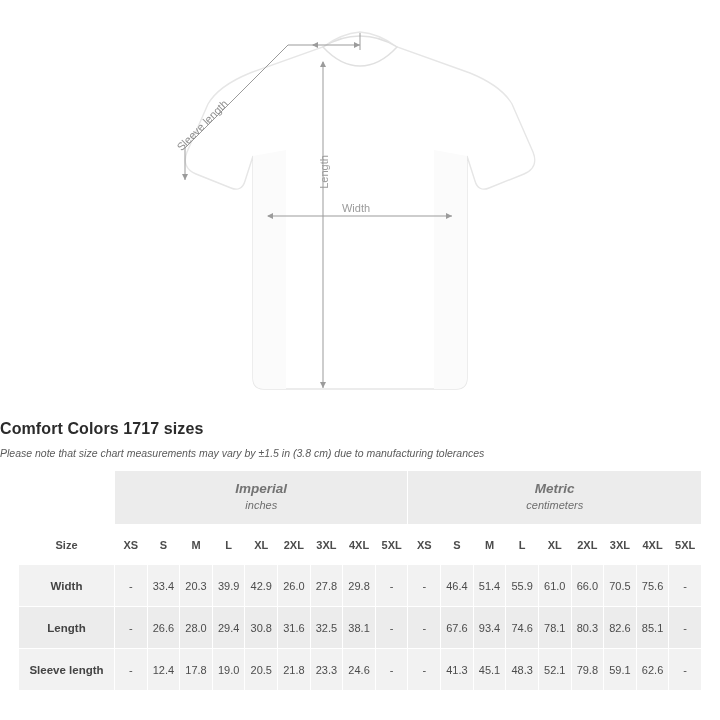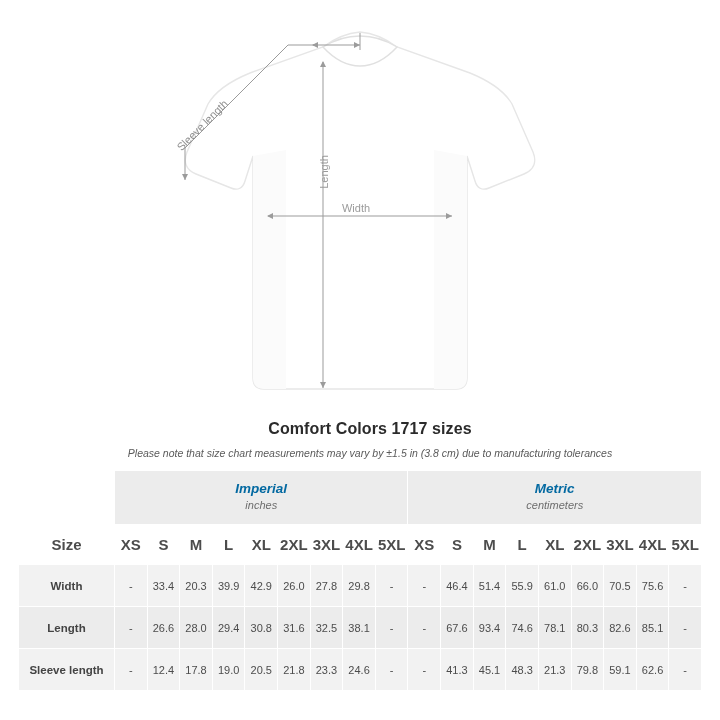--- a/index.html
+++ b/index.html
@@ -19,23 +19,21 @@
   
   #illustration {
     position: relative;
     width: 720px;
     height: 410px;
   }
   #illustration svg { display: block; }
 
   
   #title-block {
-    text-align: center;
     padding-top: 10px;
-    margin-left: 20px;
   }
   #chart-title {
     font-size: 16px;
     font-weight: bold;
     color: #2b2b2b;
     letter-spacing: 0.1px;
   }
   #chart-note {
     margin-top: 9px;
     font-size: 10.5px;
@@ -66,21 +64,21 @@
     vertical-align: middle;
   }
   .sys-head {
     background: #ececec;
     height: 54px;
   }
   .sys-name {
     font-size: 13.5px;
     font-style: italic;
     font-weight: bold;
-    color: #0369a1;
+    color: #737373;
     line-height: 1.25;
   }
   .sys-unit {
     font-size: 11px;
     font-style: italic;
     color: #6d6d6d;
     line-height: 1.4;
   }
   .col-label {
     background: #ffffff;
@@ -90,21 +88,21 @@
     background: #f2f2f2;
     font-weight: bold;
     color: #444;
     font-size: 11.5px;
     width: 96px;
   }
   .hdr-row td {
     background: #ffffff;
     font-weight: bold;
     color: #4c4c4c;
-    font-size: 15px;
+    font-size: 11px;
     height: 40px;
   }
   .hdr-row td.size-head {
     font-weight: bold;
   }
   .data-row td {
     background: #f2f2f2;
   }
   .data-row.alt td {
     background: #ececec;
@@ -269,21 +267,21 @@
             <td>19.0</td>
             <td>20.5</td>
             <td>21.8</td>
             <td>23.3</td>
             <td>24.6</td>
             <td>-</td>
             <td>-</td>
             <td>41.3</td>
             <td>45.1</td>
             <td>48.3</td>
-            <td>21.3</td>
+            <td>52.1</td>
             <td>79.8</td>
             <td>59.1</td>
             <td>62.6</td>
             <td>-</td>
           </tr>
         </tbody>
     </table>
   </div>
 
 </div>

